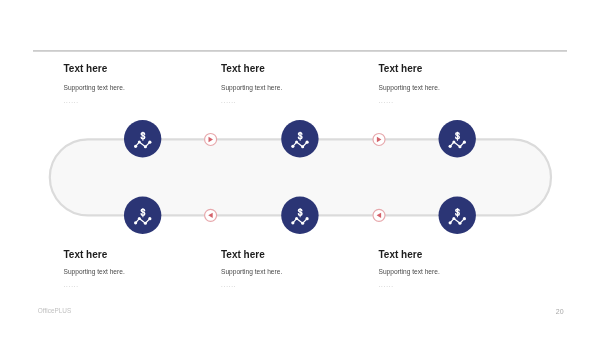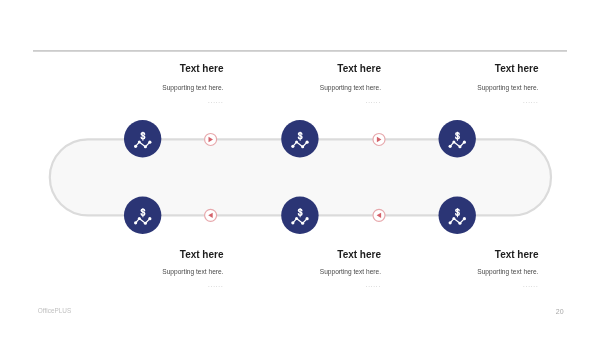--- a/index.html
+++ b/index.html
@@ -2,21 +2,21 @@
 <html><head>
 <meta charset="utf-8">
 <style>
   html,body{margin:0;padding:0;}
   body{width:600px;height:337px;background:#ffffff;font-family:"Liberation Sans",sans-serif;overflow:hidden;}
   .slide{position:relative;width:600px;height:337px;background:#fff;}
   .toprule{position:absolute;left:32.8px;top:50px;width:534.2px;height:2px;background:linear-gradient(to bottom,#cccccc 0,#cccccc 50%,#d6d6d6 50%,#d6d6d6 100%);}
   .pillsvg{position:absolute;left:0;top:0;width:600px;height:337px;}
   .node{position:absolute;width:40px;height:40px;}
   .arrow{position:absolute;width:16px;height:16px;}
-  .col{position:absolute;width:160px;text-align:right;-webkit-font-smoothing:antialiased;transform:translateZ(0);}
+  .col{position:absolute;width:160px;text-align:left;-webkit-font-smoothing:antialiased;transform:translateZ(0);}
   .col>div{white-space:nowrap;}
   .title{font-size:10px;font-weight:bold;color:#1d1d1d;line-height:10px;height:10px;}
   .sub{font-size:6.6px;color:#4a4a4a;line-height:8px;height:8px;margin-top:10px;}
   .dots{font-size:6.2px;color:#999999;line-height:6px;height:6px;margin-top:6px;letter-spacing:0.85px;}
   .col-bottom .sub{margin-top:8px;}
   .col-bottom .dots{margin-top:6px;}
   .footer{transform:translateZ(0);position:absolute;left:37.8px;top:307px;font-size:6.4px;color:#c0c0c0;letter-spacing:0.02px;}
   .pageno{transform:translateZ(0);position:absolute;left:555.8px;top:307.8px;font-size:7px;color:#a8a8a8;}
   .node svg{display:block;width:40px;height:40px;overflow:visible;}
   .arrow svg{display:block;width:16px;height:16px;overflow:visible;}

